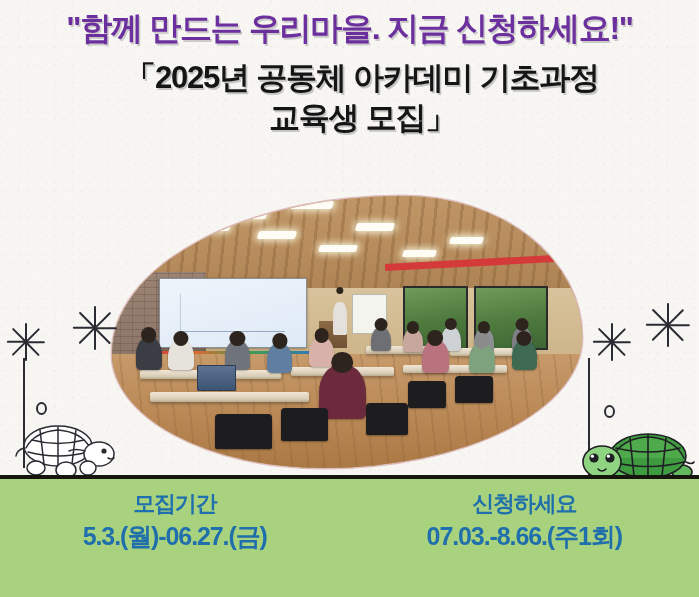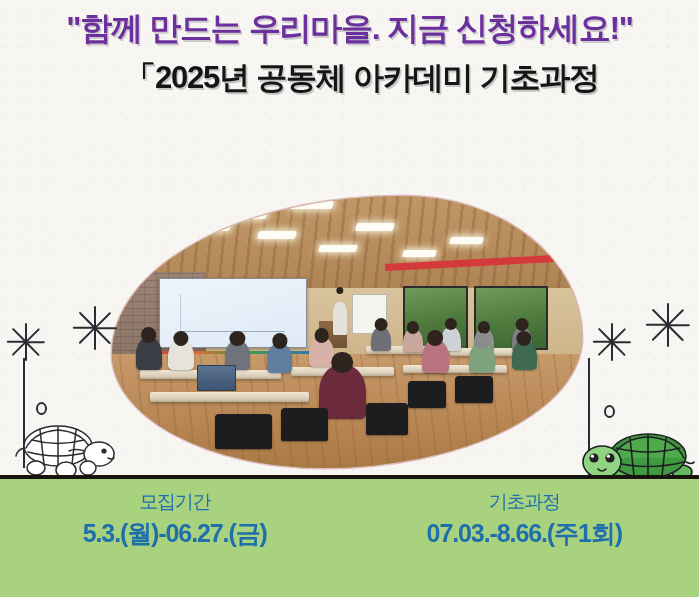--- a/index.html
+++ b/index.html
@@ -230,22 +230,22 @@
   }
   .band-col {
     flex: 1 1 50%;
     display: flex;
     flex-direction: column;
     align-items: center;
     justify-content: flex-start;
     padding-top: 12px;
   }
   .band-head {
-    font-size: 19px;
-    font-weight: 400;
+    font-size: 22px;
+    font-weight: 700;
     letter-spacing: -1.2px;
     color: #1f6fad;
     line-height: 1.15;
     white-space: nowrap;
   }
   .band-sub {
     margin-top: 6px;
     font-size: 25px;
     font-weight: 900;
     letter-spacing: -1.1px;
@@ -258,20 +258,21 @@
 <body>
 
 <div class="poster">
 
   <div class="texture"></div>
 
   <div class="headline">
     <div class="hl-quote">"함께 만드는 우리마을. 지금 신청하세요!"</div>
     <div class="hl-title">
       <div class="hl-title-line">「2025년 공동체 아카데미 기초과정</div>
+      <div class="hl-title-line">교육생 모집」</div>
     </div>
   </div>
 
   <div class="photo-wrap">
     <div class="photo-blob">
       <div class="ph ceiling"></div>
 
       <div class="ph lightpanel" style="left:24%;top:5%;width:9%;height:3.2%;"></div>
       <div class="ph lightpanel" style="left:38%;top:2%;width:9%;height:3.0%;"></div>
       <div class="ph lightpanel" style="left:17%;top:10%;width:8%;height:3.0%;"></div>
@@ -441,18 +442,18 @@
     </g>
   </svg>
 
   <div class="divider"></div>
   <div class="band">
     <div class="band-col">
       <div class="band-head">모집기간</div>
       <div class="band-sub">5.3.(월)-06.27.(금)</div>
     </div>
     <div class="band-col">
-      <div class="band-head">기초과정</div>
+      <div class="band-head">신청하세요</div>
       <div class="band-sub">07.03.-8.66.(주1회)</div>
     </div>
   </div>
 
 </div>
 
 </body></html>

